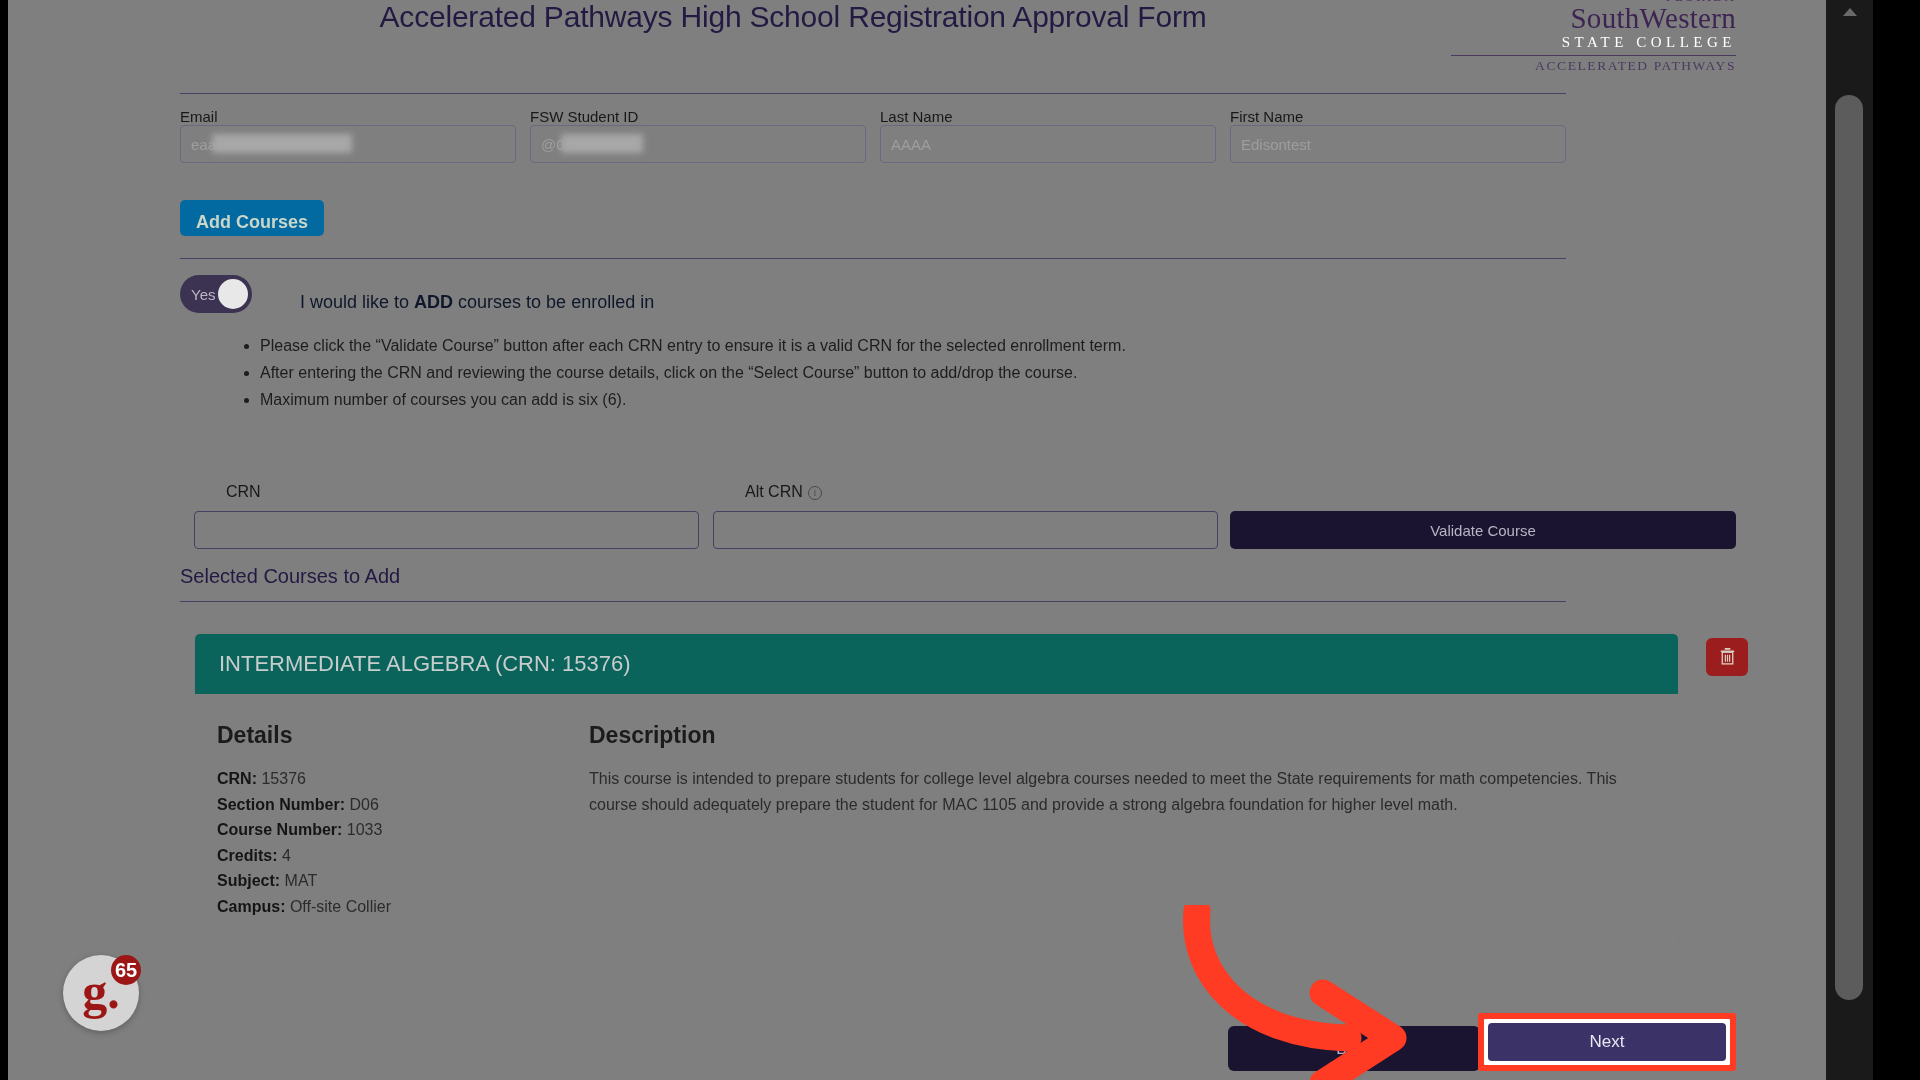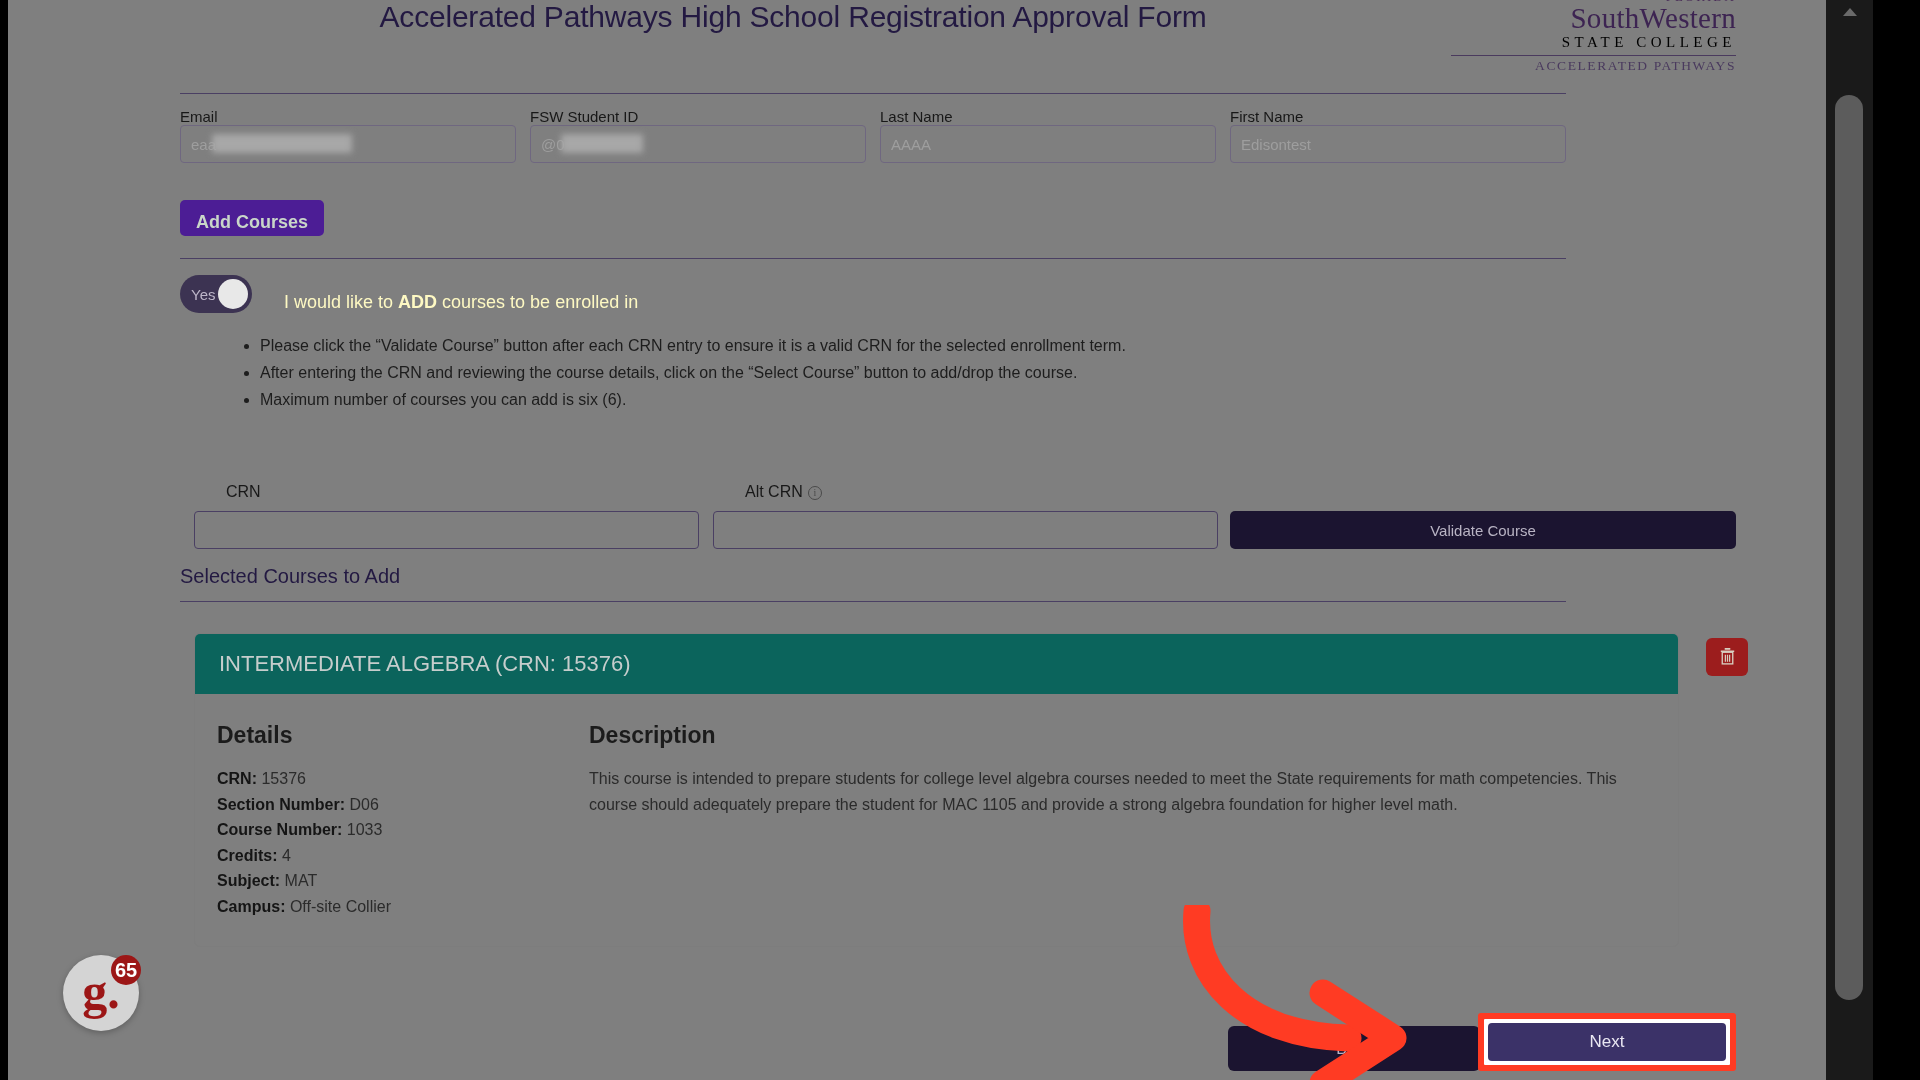--- a/index.html
+++ b/index.html
@@ -81,21 +81,21 @@
   .logo-line2 {
     font-family: "Liberation Serif", serif;
     font-size: 29px;
     color: #3d2452;
     letter-spacing: 0.3px;
     white-space: nowrap;
   }
   .logo-line3 {
     font-family: "Liberation Serif", serif;
     font-size: 15px;
-    color: #000000;
+    color: #ffffff;
     letter-spacing: 4.5px;
     white-space: nowrap;
     margin-top: 2px;
   }
   .logo-rule {
     height: 1px;
     background: #4a3a5e;
     margin: 5px 0 3px 0;
   }
   .logo-line4 {
@@ -146,21 +146,21 @@
     pointer-events: none;
   }
   .field-wrap { position: relative; }
 
   
   .add-courses-btn {
     position: absolute;
     left: 172px; top: 200px;
     height: 36px;
     padding: 12px 16px;
-    background: #4c1d95;
+    background: #0369a1;
     color: #c9d6c9;
     border: none;
     border-radius: 5px;
     font-size: 18px;
     font-weight: bold;
     font-family: "Liberation Sans", sans-serif;
     cursor: pointer;
   }
 
   
@@ -188,22 +188,23 @@
   }
   .toggle-knob {
     position: absolute;
     right: 4px; top: 4px;
     width: 30px; height: 30px;
     background: #e8e8e8;
     border-radius: 50%;
   }
   .toggle-label {
     font-size: 18px;
-    color: #fef9c3;
+    color: #0f172a;
     white-space: nowrap;
+    margin-left: 16px;
   }
   .toggle-label b { font-weight: bold; }
 
   
   .bullets {
     position: absolute;
     left: 236px; top: 333px;
     width: 1330px;
   }
   .bullet {

